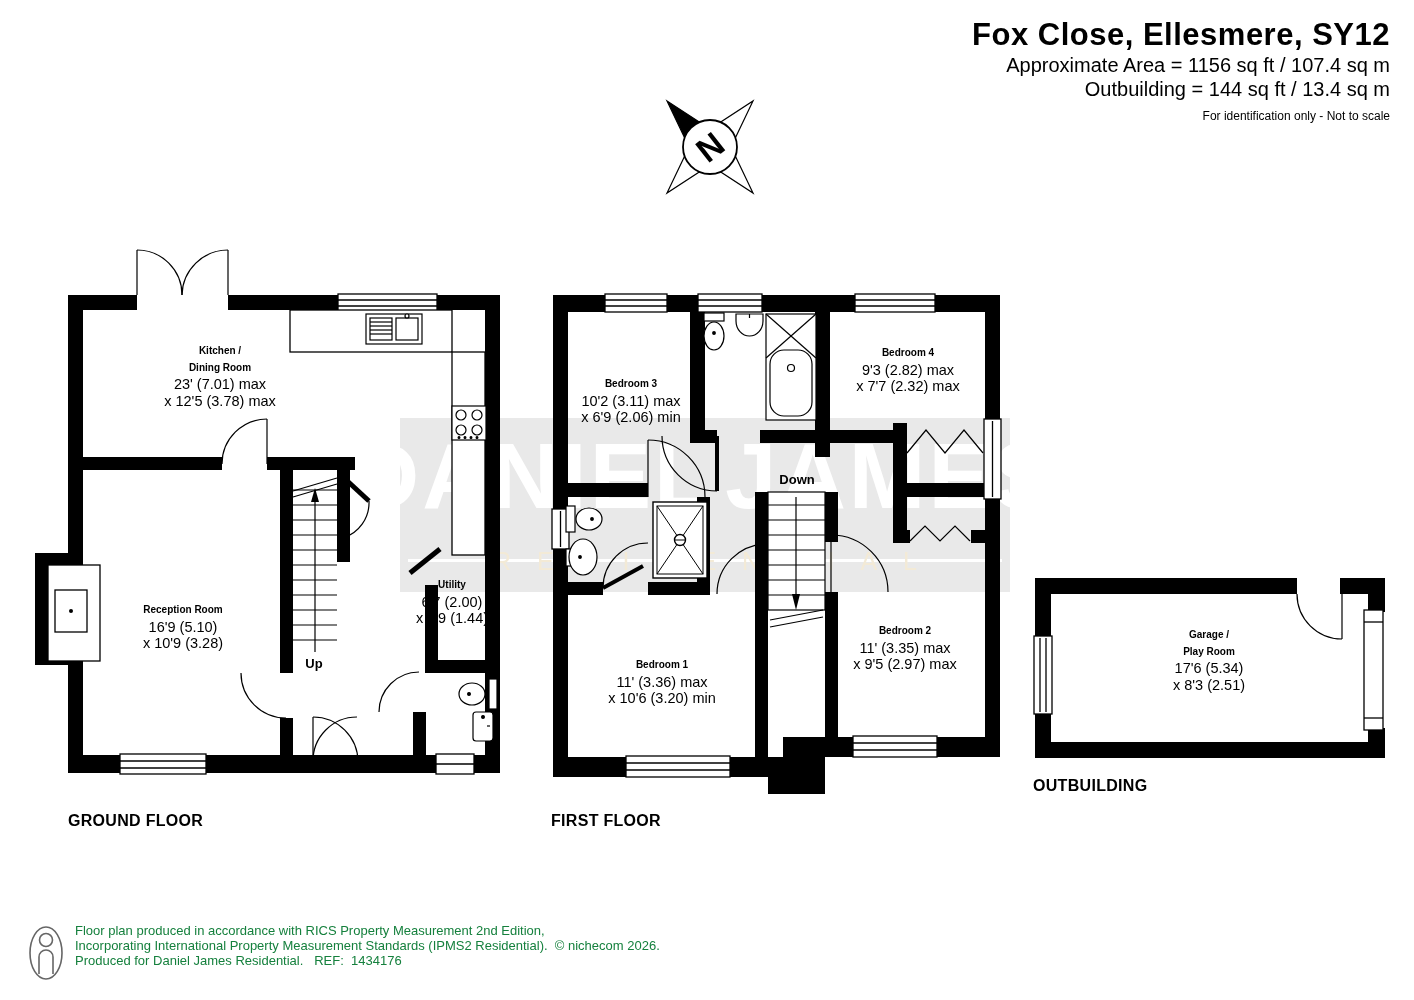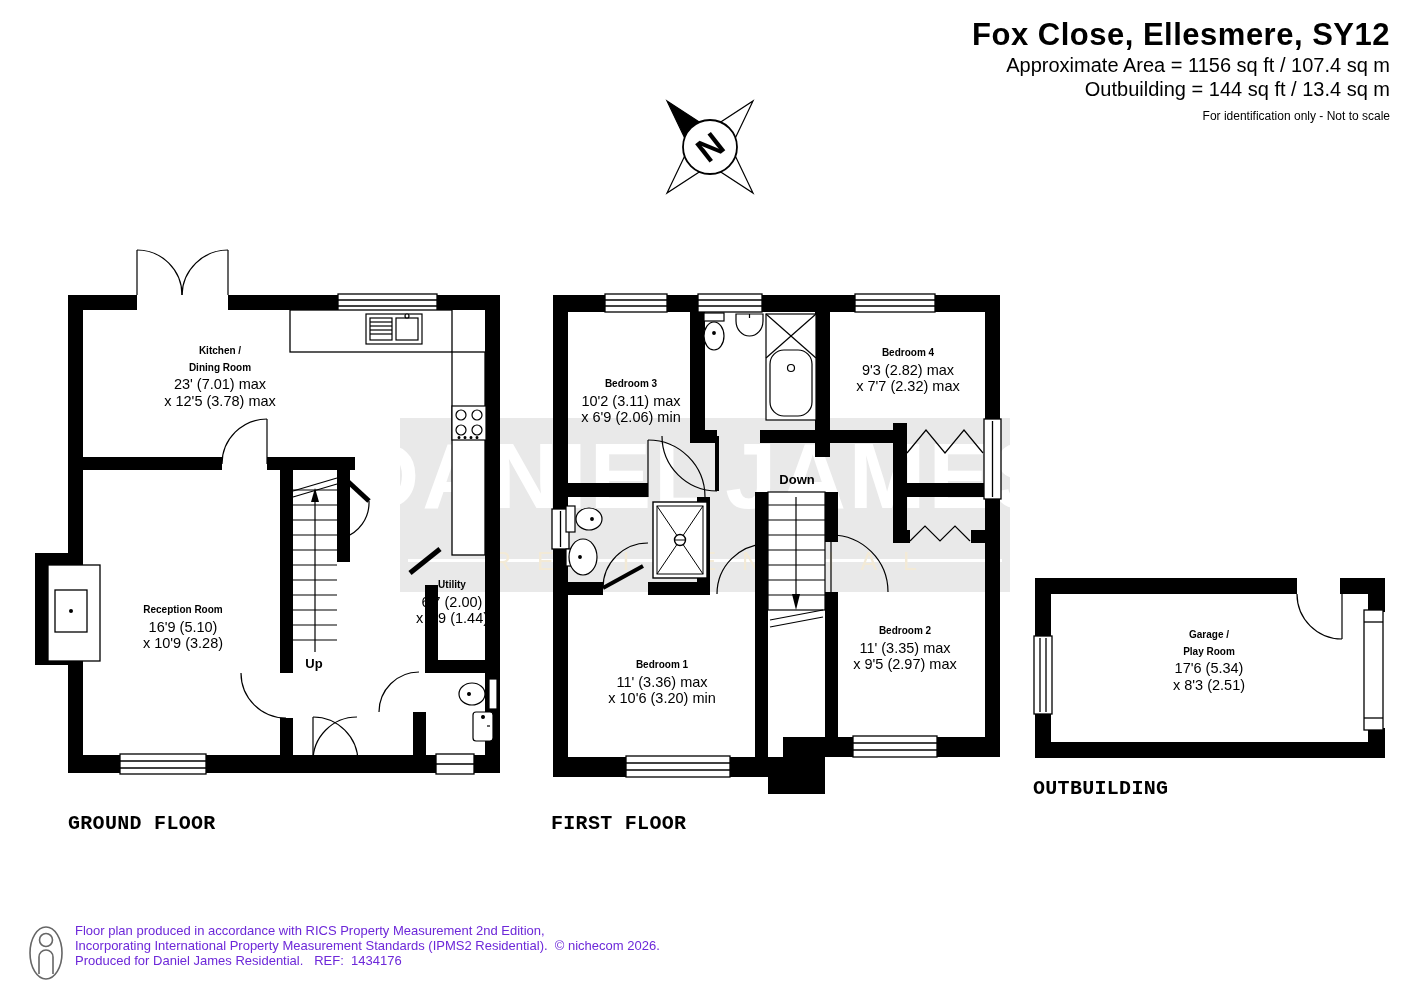--- a/index.html
+++ b/index.html
@@ -25,25 +25,25 @@
 
   
   .plan-svg{position:absolute;left:0;top:0;z-index:2;}
 
   
   .room-label{position:absolute;transform:translateX(-50%);text-align:center;z-index:3;
               font-size:14.5px;line-height:16.5px;white-space:nowrap;}
   .room-label .rn{font-weight:bold;font-size:10px;}
   .stair-label{position:absolute;transform:translateX(-50%);z-index:3;
                font-weight:bold;font-size:13px;}
-  .floor-label{position:absolute;z-index:3;font-weight:bold;font-size:20px;letter-spacing:.3px;font-family:Liberation Mono, monospace;}
+  .floor-label{position:absolute;z-index:3;font-weight:bold;font-size:16px;letter-spacing:.3px;}
 
   
   .footer{position:absolute;left:27px;top:924px;z-index:5;display:flex;align-items:flex-start;}
-  .footer-text{margin-left:10px;font-size:13px;line-height:14.8px;color:#6d28d9;}
+  .footer-text{margin-left:10px;font-size:13px;line-height:14.8px;color:#15803d;}
   .footer-text div{white-space:pre;}
 </style>
 </head>
 <body>
 
 <div class="header">
   <div class="title">Fox Close, Ellesmere, SY12</div>
   <div class="area-line">Approximate Area = 1156 sq ft / 107.4 sq m</div>
   <div class="area-line">Outbuilding = 144 sq ft / 13.4 sq m</div>
   <div class="note">For identification only - Not to scale</div>

